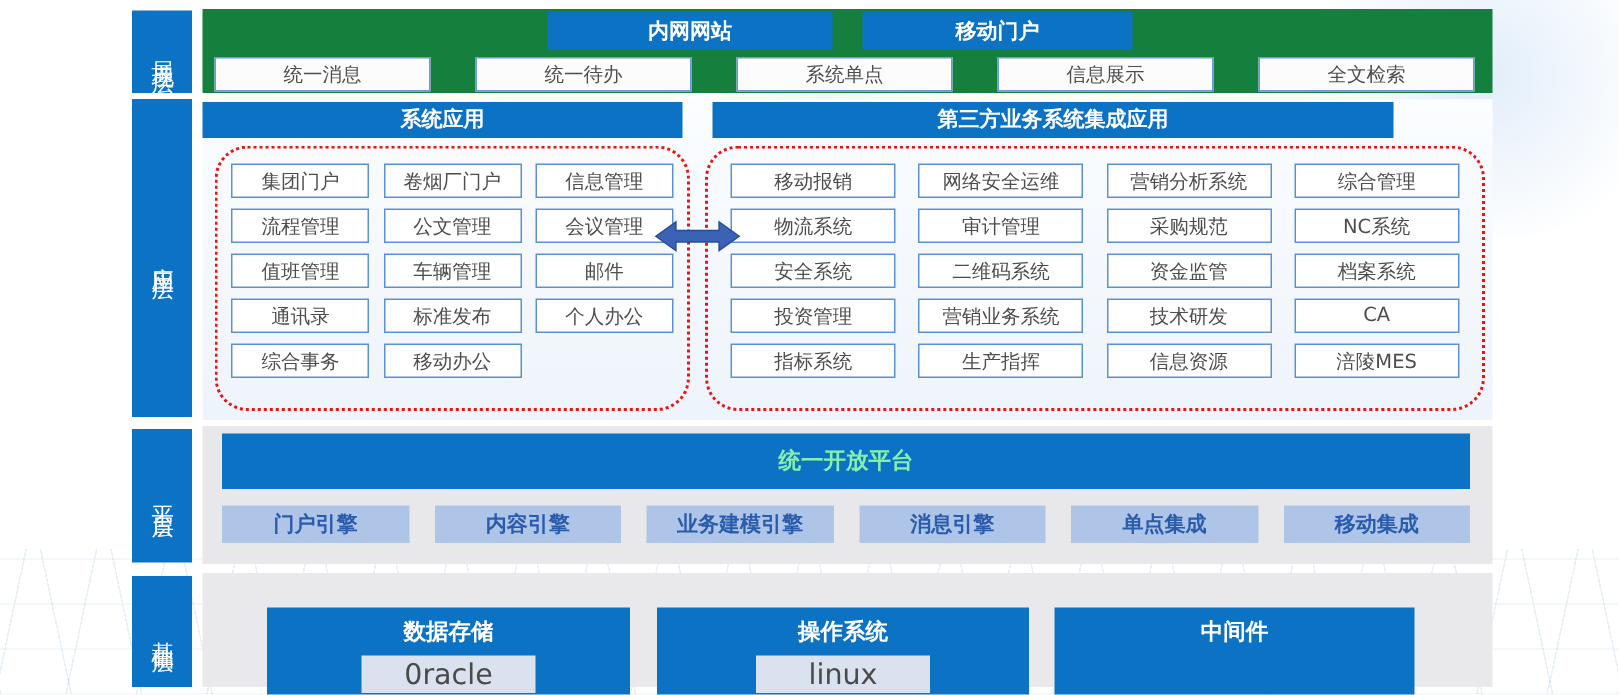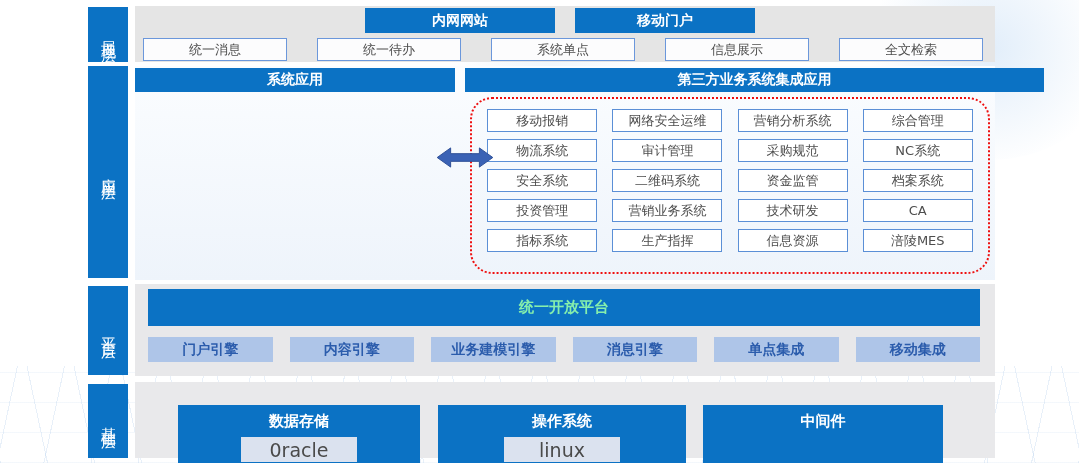--- a/index.html
+++ b/index.html
@@ -19,32 +19,32 @@
   
   .layer-label{position:absolute;left:88px;width:40px;background:#0B72C4;color:#fff;
     writing-mode:vertical-rl;text-orientation:upright;display:flex;align-items:center;justify-content:center;
     font-size:15px;letter-spacing:4px;z-index:2;}
   .lbl-presentation{top:7px;height:55px;}
   .lbl-application{top:66px;height:212px;}
   .lbl-platform{top:286px;height:89px;}
   .lbl-foundation{top:384px;height:74px;}
 
   
-  .band-presentation{position:absolute;left:135px;top:6px;width:860px;height:56px;background:#e5e5e5;z-index:1;}
+  .band-presentation{position:absolute;left:135px;top:6px;width:860px;height:56px;background:#15803d;z-index:1;}
   .portal{position:absolute;top:2px;height:25px;background:#0B72C4;color:#fff;display:flex;align-items:center;justify-content:center;font-size:14px;font-weight:bold;}
   .portal-1{left:230px;width:190px;}
   .portal-2{left:440px;width:180px;}
   .service-row{position:absolute;left:8px;right:12px;top:32px;height:23px;display:flex;gap:30px;}
   .service-box{flex:1;background:#FCFCFD;border:1px solid #6B97DB;color:#4D4D4D;font-size:13px;display:flex;align-items:center;justify-content:center;}
 
   
   .app-area{position:absolute;left:135px;top:66px;width:860px;height:214px;background:linear-gradient(180deg,#FBFDFF,#EEF4FB);z-index:1;}
   .app-header{position:absolute;top:2px;height:24px;background:#0B72C4;color:#fff;font-size:14px;font-weight:bold;display:flex;align-items:center;justify-content:center;}
   .app-header-left{left:0;width:320px;}
-  .app-header-right{left:330px;width:579px;text-align:center;}
+  .app-header-right{left:340px;width:454px;text-align:center;}
   .dotted-group{position:absolute;top:31px;height:177px;border:2px dotted #EE1111;border-radius:22px;box-sizing:border-box;
     display:grid;align-content:start;justify-content:space-evenly;row-gap:7px;padding-top:10px;}
   .group-left{left:8px;width:317px;grid-template-columns:repeat(3,92px);}
   .group-right{left:335px;width:520px;grid-template-columns:repeat(4,110px);}
   .app-box{height:21px;background:#fff;border:1px solid #5B8FD6;color:#4D4D4D;font-size:13px;display:flex;align-items:center;justify-content:center;white-space:nowrap;}
   .sync-arrow{position:absolute;left:301px;top:80px;width:58px;height:23px;}
 
   
   .band-platform{position:absolute;left:135px;top:284px;width:860px;height:92px;background:#E8E8EA;z-index:1;}
   .platform-bar{position:absolute;left:13px;top:5px;width:832px;height:37px;background:#0B72C4;color:#86efac;font-size:15px;font-weight:bold;display:flex;align-items:center;justify-content:center;}
@@ -83,20 +83,37 @@
         <div class="service-box">系统单点</div>
         <div class="service-box">信息展示</div>
         <div class="service-box">全文检索</div>
       </div>
   </div>
 
   <div class="app-area">
     <div class="app-header app-header-left">系统应用</div>
     <div class="app-header app-header-right">第三方业务系统集成应用</div>
 
+    <div class="dotted-group group-left">
+
+    <div class="app-box">集团门户</div>
+        <div class="app-box">卷烟厂门户</div>
+        <div class="app-box">信息管理</div>
+        <div class="app-box">流程管理</div>
+        <div class="app-box">公文管理</div>
+        <div class="app-box">会议管理</div>
+        <div class="app-box">值班管理</div>
+        <div class="app-box">车辆管理</div>
+        <div class="app-box">邮件</div>
+        <div class="app-box">通讯录</div>
+        <div class="app-box">标准发布</div>
+        <div class="app-box">个人办公</div>
+        <div class="app-box">综合事务</div>
+        <div class="app-box">移动办公</div>
+      </div>
 
     <div class="dotted-group group-right">
 
     <div class="app-box">移动报销</div>
         <div class="app-box">网络安全运维</div>
         <div class="app-box">营销分析系统</div>
         <div class="app-box">综合管理</div>
         <div class="app-box">物流系统</div>
         <div class="app-box">审计管理</div>
         <div class="app-box">采购规范</div>

